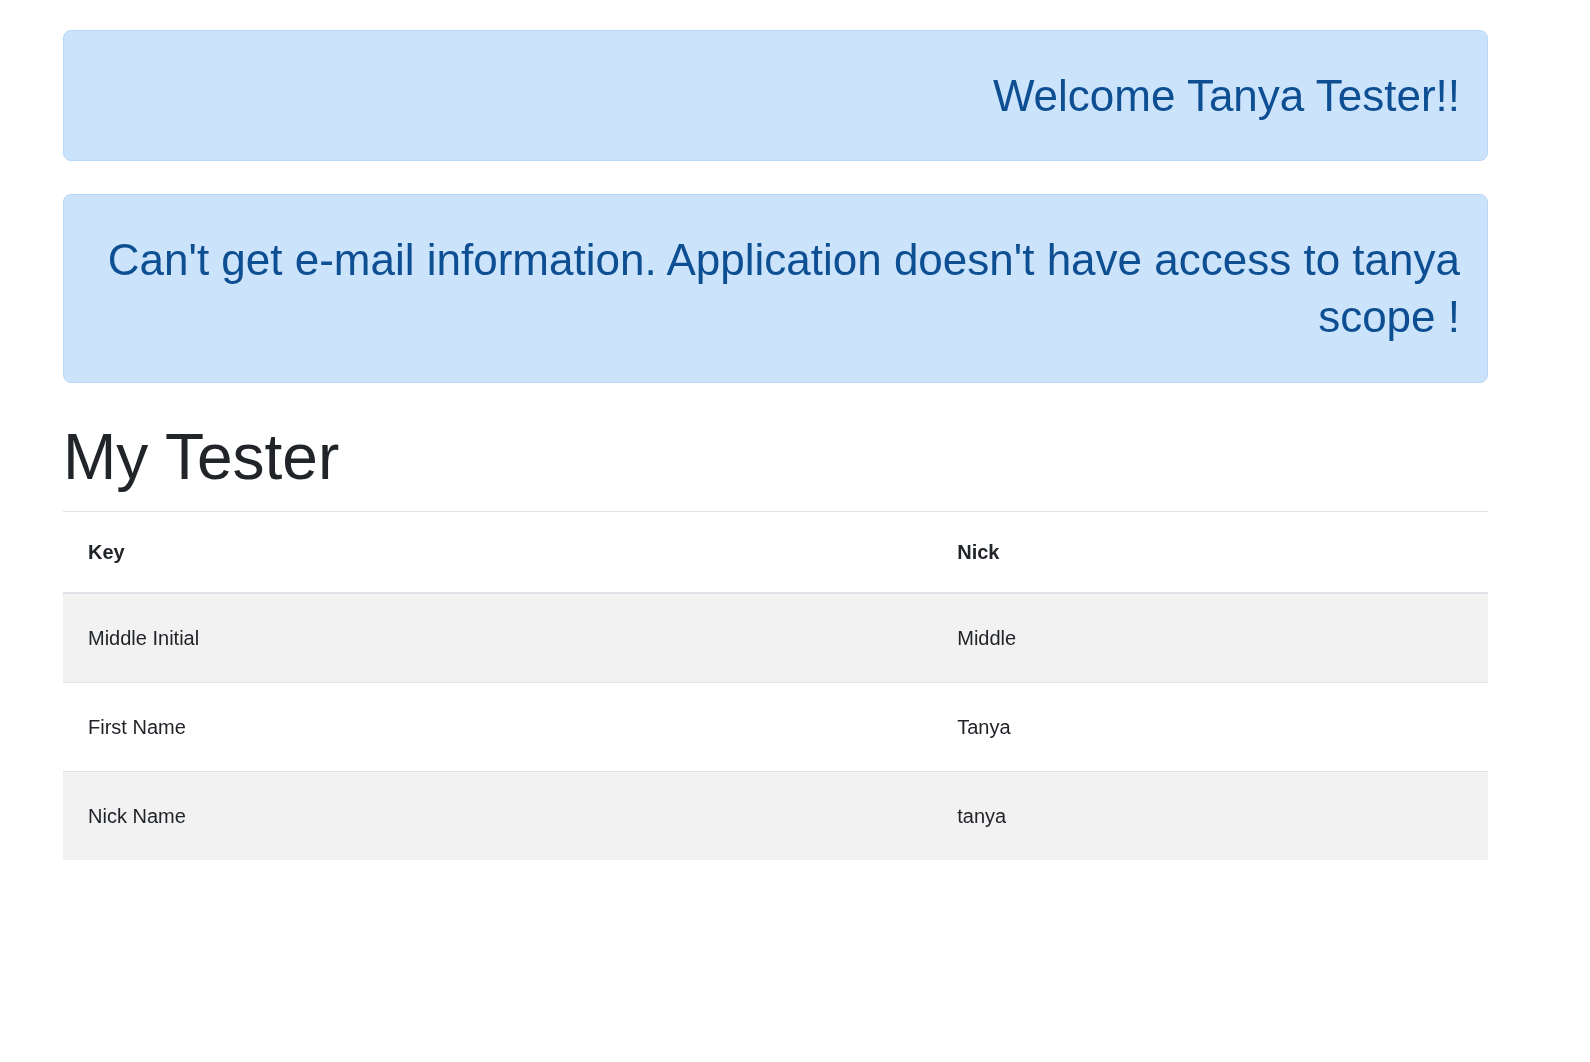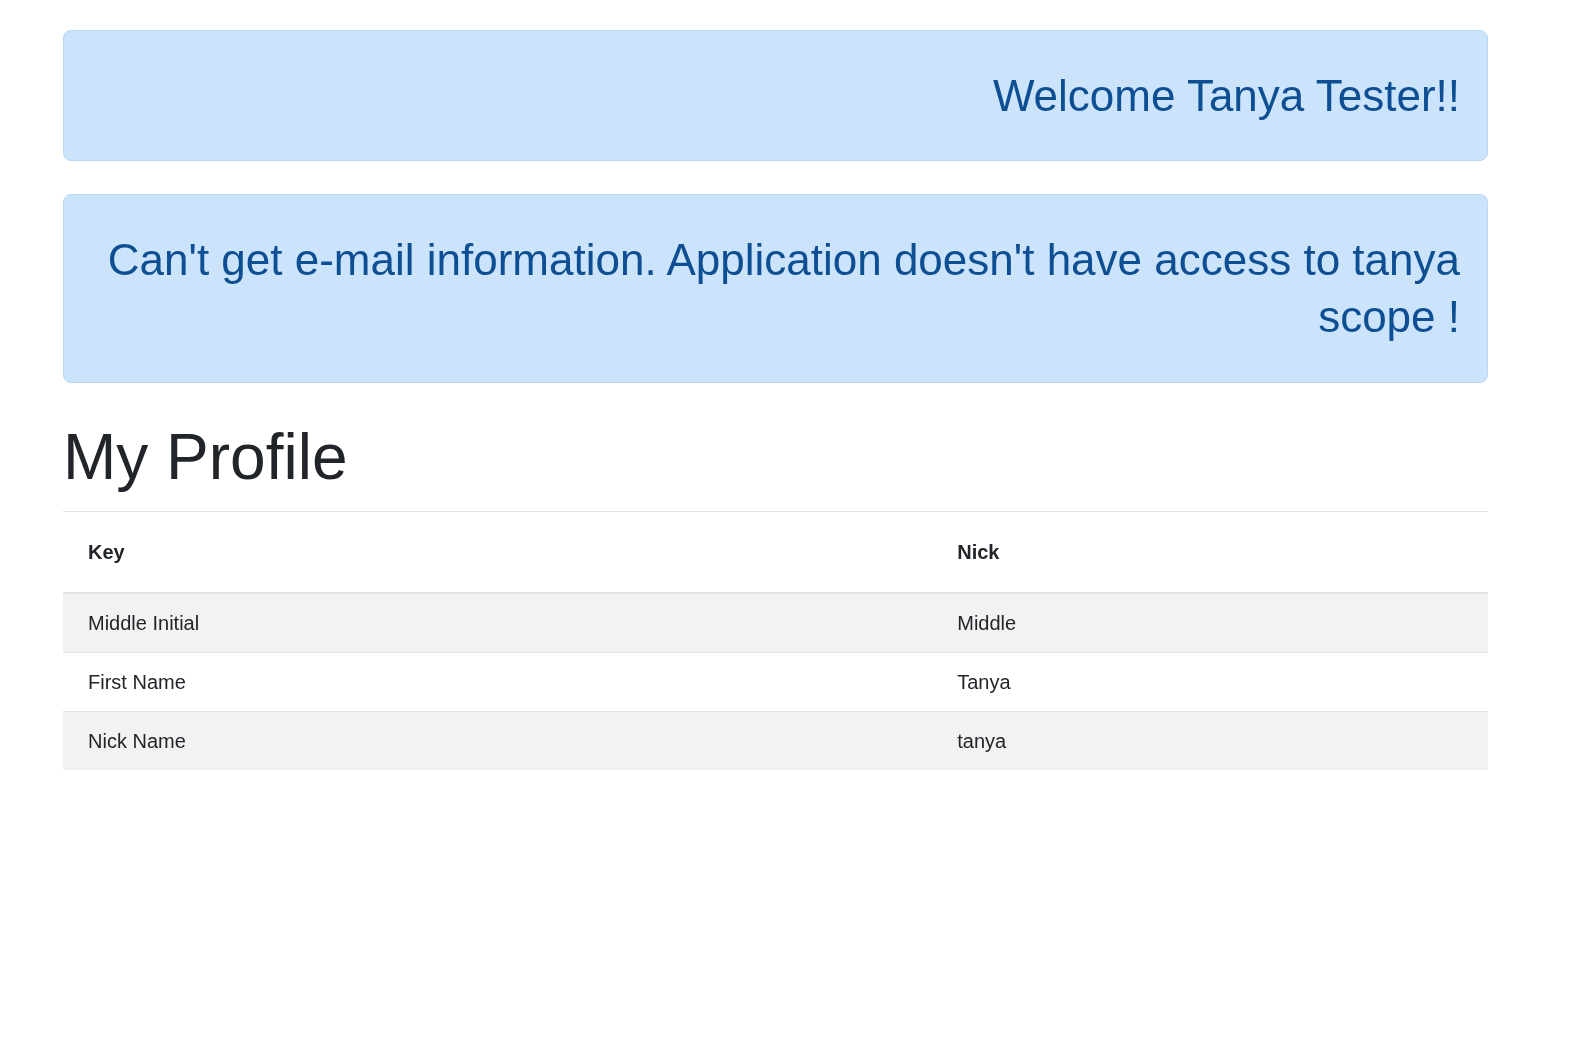--- a/index.html
+++ b/index.html
@@ -42,38 +42,38 @@
     color: var(--text, #212529);
   }
   table.profile-table th {
     text-align: left;
     font-weight: 700;
     padding: 25px;
     border-top: 1px solid var(--table-border, #dee2e6);
     border-bottom: 2px solid var(--table-border, #dee2e6);
   }
   table.profile-table td {
-    padding: 14px 25px;
+    padding: 29px 25px;
     border-top: 1px solid var(--table-border, #dee2e6);
   }
   table.profile-table col.key-col { width: 61%; }
   table.profile-table tbody tr:nth-child(odd) td {
     background: var(--table-stripe, #f2f2f2);
   }
 </style>
 </head>
 <body>
 
 <div class="container">
 
   <div class="alert">Welcome Tanya Tester!!</div>
 
   <div class="alert">Can't get e-mail information. Application doesn't have access to tanya scope !</div>
 
-  <h1 class="page-title">My Profile</h1>
+  <h1 class="page-title">My Tester</h1>
 
   <table class="profile-table">
     <colgroup>
       <col class="key-col">
       <col class="value-col">
     </colgroup>
     <thead>
       <tr>
         <th>Key</th>
         <th>Nick</th>

